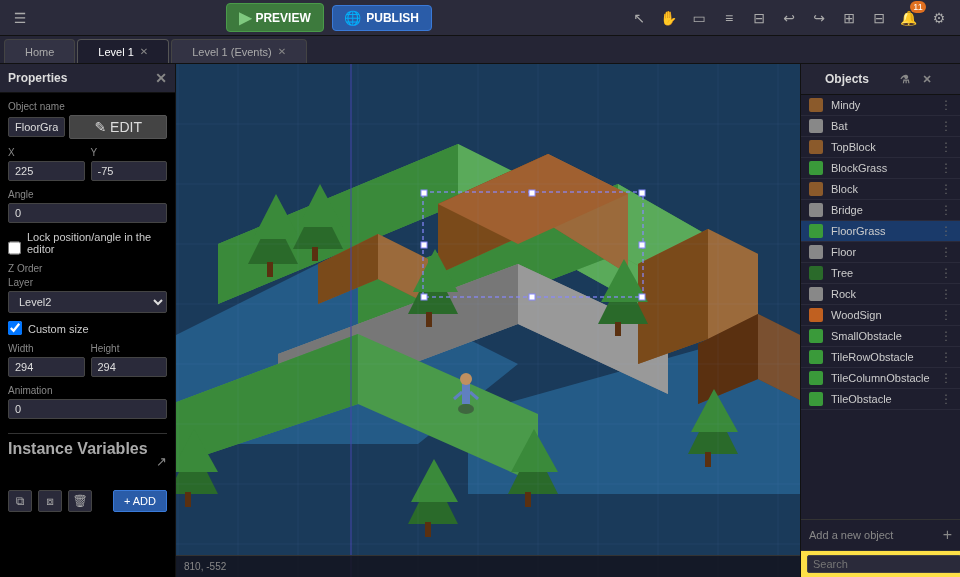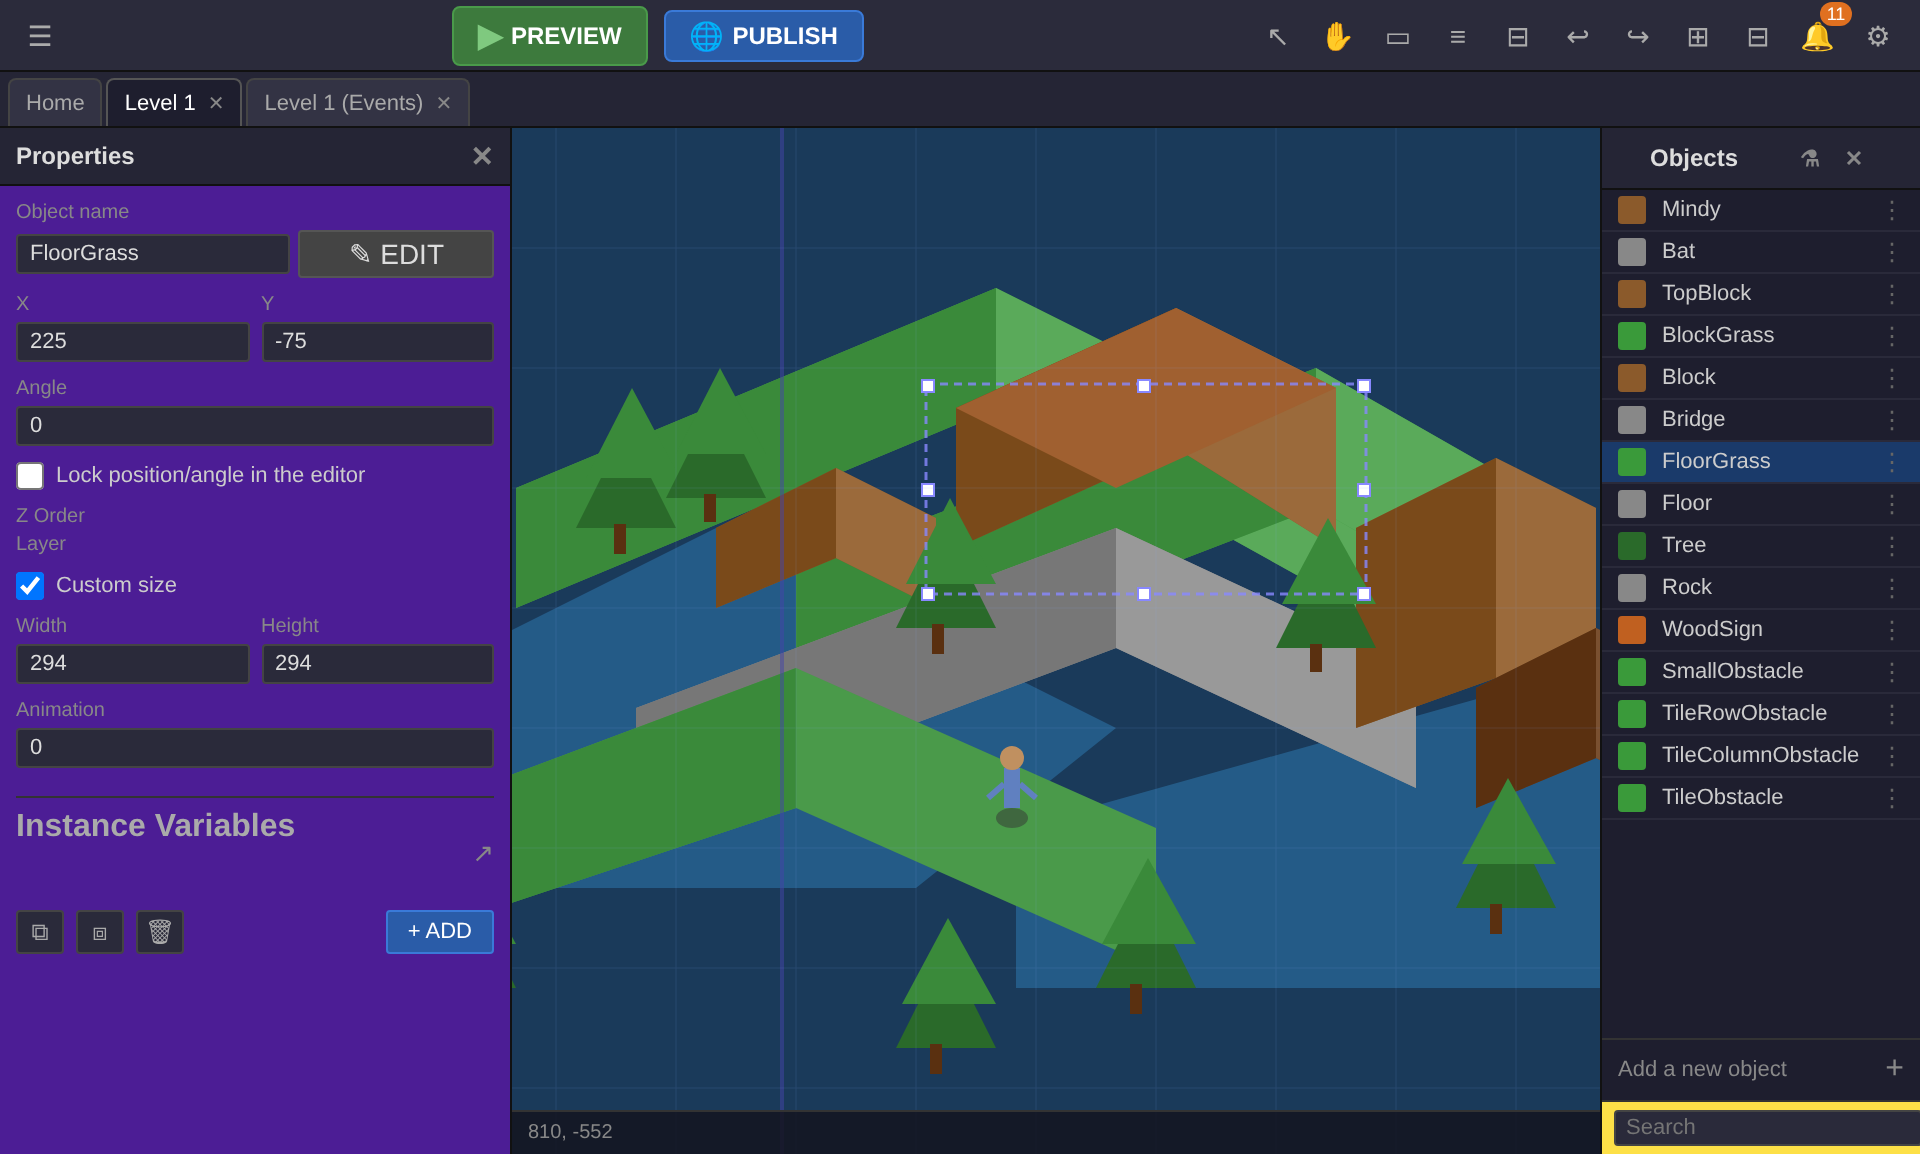--- a/index.html
+++ b/index.html
@@ -66,21 +66,21 @@
     #tabbar {
       height: 28px;
       background: #252535;
       display: flex;
       align-items: flex-end;
       padding: 0 4px;
       border-bottom: 1px solid #111;
     }
     .tab {
       height: 24px;
-      padding: 0 8px;
+      padding: 0 20px;
       display: flex; align-items: center; gap: 6px;
       background: #333344;
       border: 1px solid #444;
       border-bottom: none;
       border-radius: 4px 4px 0 0;
       cursor: pointer;
       color: #aaa;
       font-size: 11px;
       margin-right: 2px;
     }
@@ -96,22 +96,22 @@
     }
 
     
     #main {
       display: flex;
       height: calc(577px - 36px - 28px);
     }
 
     
     #left-panel {
-      width: 256px;
-      background: #4c1d95;
+      width: 176px;
+      background: #000000;
       border-right: 1px solid #111;
       display: flex;
       flex-direction: column;
       overflow: hidden;
     }
     .panel-header {
       background: #252535;
       padding: 6px 8px;
       display: flex;
       align-items: center;
@@ -167,21 +167,21 @@
       white-space: nowrap;
     }
     .name-row {
       display: flex; align-items: center; gap: 4px; margin-bottom: 8px;
     }
     .name-row .prop-input { margin-bottom: 0; flex: 1; }
     .divider {
       height: 1px; background: #333; margin: 6px 0;
     }
     .checkbox-row {
-      display: flex; align-items: center; gap: 6px; margin-bottom: 8px;
+      display: flex; align-items: flex-end; gap: 6px; margin-bottom: 8px;
       font-size: 11px; color: #ccc;
     }
     .checkbox-row input[type=checkbox] { width: 14px; height: 14px; }
     .select-input {
       background: #2a2a3a;
       border: 1px solid #444;
       color: #ddd;
       padding: 3px 6px;
       width: 100%;
       font-size: 11px;
@@ -419,20 +419,25 @@
       <input class="prop-input" type="text" value="0" style="">
       
       <div class="checkbox-row">
         <input type="checkbox" style="">
         <span>Lock position/angle in the editor</span>
       </div>
       
       <div class="prop-label">Z Order</div>
       
       <div class="prop-label">Layer</div>
+      <select class="select-input">
+        <option>Level2</option>
+        <option>Level1</option>
+        <option>Background</option>
+      </select>
       <div style="margin-bottom:8px;"></div>
       
       <div class="checkbox-row">
         <input type="checkbox" checked="" style="">
         <span>Custom size</span>
       </div>
       
       <div class="prop-row">
         <div class="prop-half">
           <div class="prop-label">Width</div>

